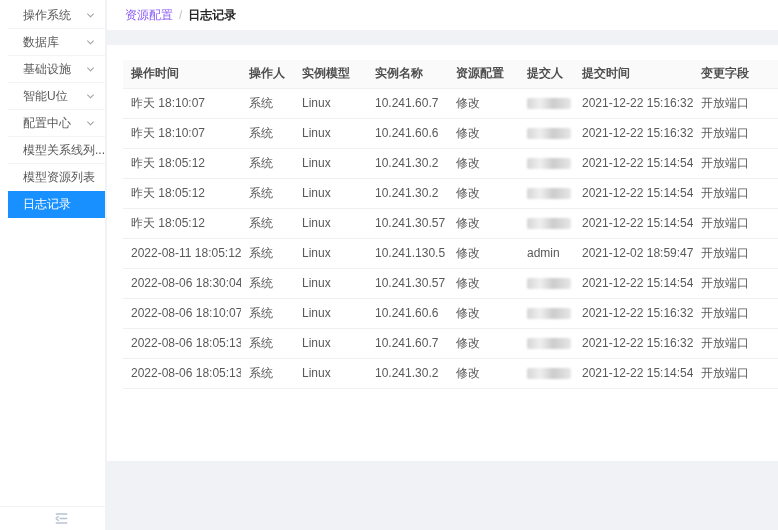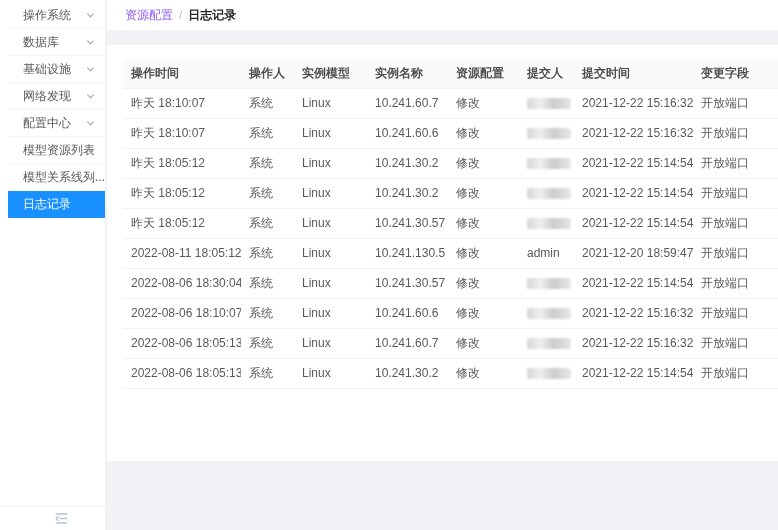--- a/index.html
+++ b/index.html
@@ -122,38 +122,38 @@
         <span class="menu-label">数据库</span>
         <span class="chev show"></span>
       </li>
 
 
       <li class="menu-item">
         <span class="menu-label">基础设施</span>
         <span class="chev show"></span>
       </li>
 
-
-      <li class="menu-item">
-        <span class="menu-label">网络发现</span>
-        <span class="chev show"></span>
-      </li>
+      <li class="menu-item">
+        <span class="menu-label">智能U位</span>
+        <span class="chev show"></span>
+      </li>
+
 
       <li class="menu-item">
         <span class="menu-label">配置中心</span>
         <span class="chev show"></span>
       </li>
 
       <li class="menu-item">
+        <span class="menu-label">模型关系线列...</span>
+        <span class="chev show"></span>
+      </li>
+
+      <li class="menu-item">
         <span class="menu-label">模型资源列表</span>
-        <span class="chev show"></span>
-      </li>
-
-      <li class="menu-item">
-        <span class="menu-label">模型关系线列...</span>
         <span class="chev show"></span>
       </li>
 
 
       <li class="menu-item active">
         <span class="menu-label">日志记录</span>
 
       </li>
 
   </ul>
@@ -266,21 +266,21 @@
 
           <tr>
             <td>2022-08-11 18:05:12</td>
             <td>系统</td>
             <td>Linux</td>
             <td>10.241.130.5</td>
             <td>修改</td>
             <td>
               <span>admin</span>
             </td>
-            <td>2021-12-20 18:59:47</td>
+            <td>2021-12-02 18:59:47</td>
             <td>开放端口</td>
           </tr>
 
           <tr>
             <td>2022-08-06 18:30:04</td>
             <td>系统</td>
             <td>Linux</td>
             <td>10.241.30.57</td>
             <td>修改</td>
             <td>

